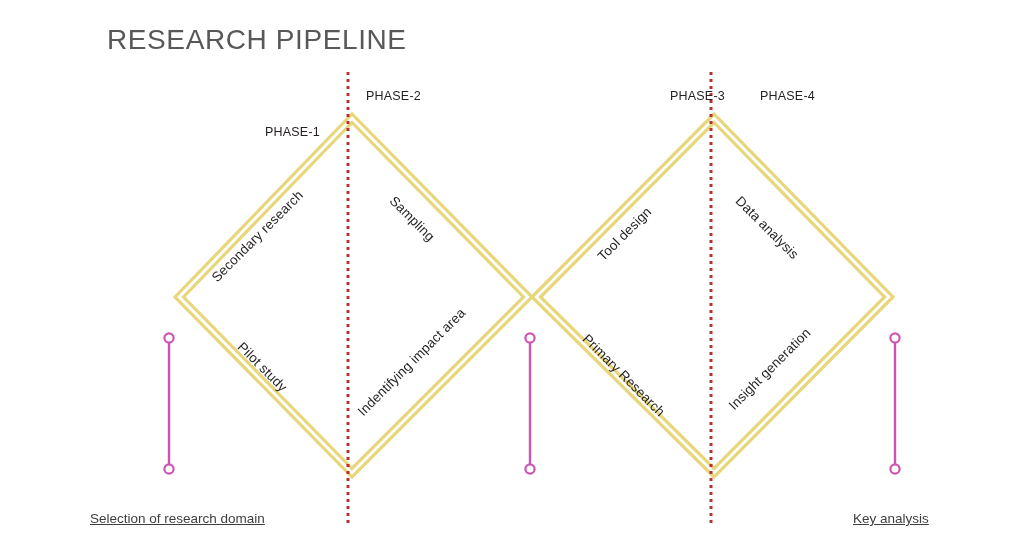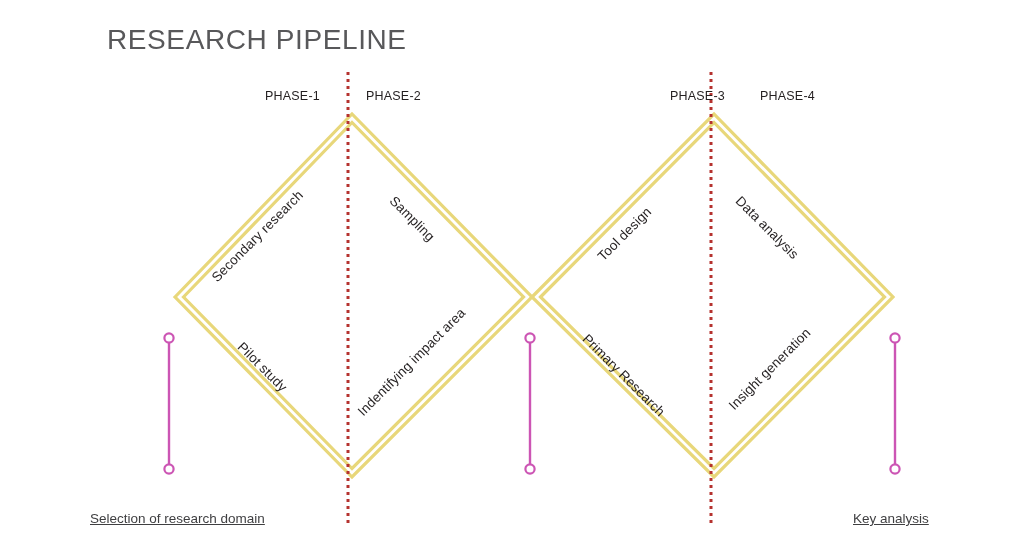--- a/index.html
+++ b/index.html
@@ -36,21 +36,21 @@
     white-space: nowrap;
   }
   .phase-label {
     position: absolute;
     top: 89px;
     font-size: 12.5px;
     color: #231f20;
     letter-spacing: 0.2px;
     white-space: nowrap;
   }
-  .phase-1 { left: 265px; }
+  .phase-1 { left: 265px; margin-top: 36px; }
   .phase-2 { left: 366px; }
   .phase-3 { left: 670px; }
   .phase-4 { left: 730px; margin-left: 30px; }
 
   .milestone-label {
     position: absolute;
     top: 511px;
     font-size: 13.5px;
     color: #3f3f41;
     white-space: nowrap;

